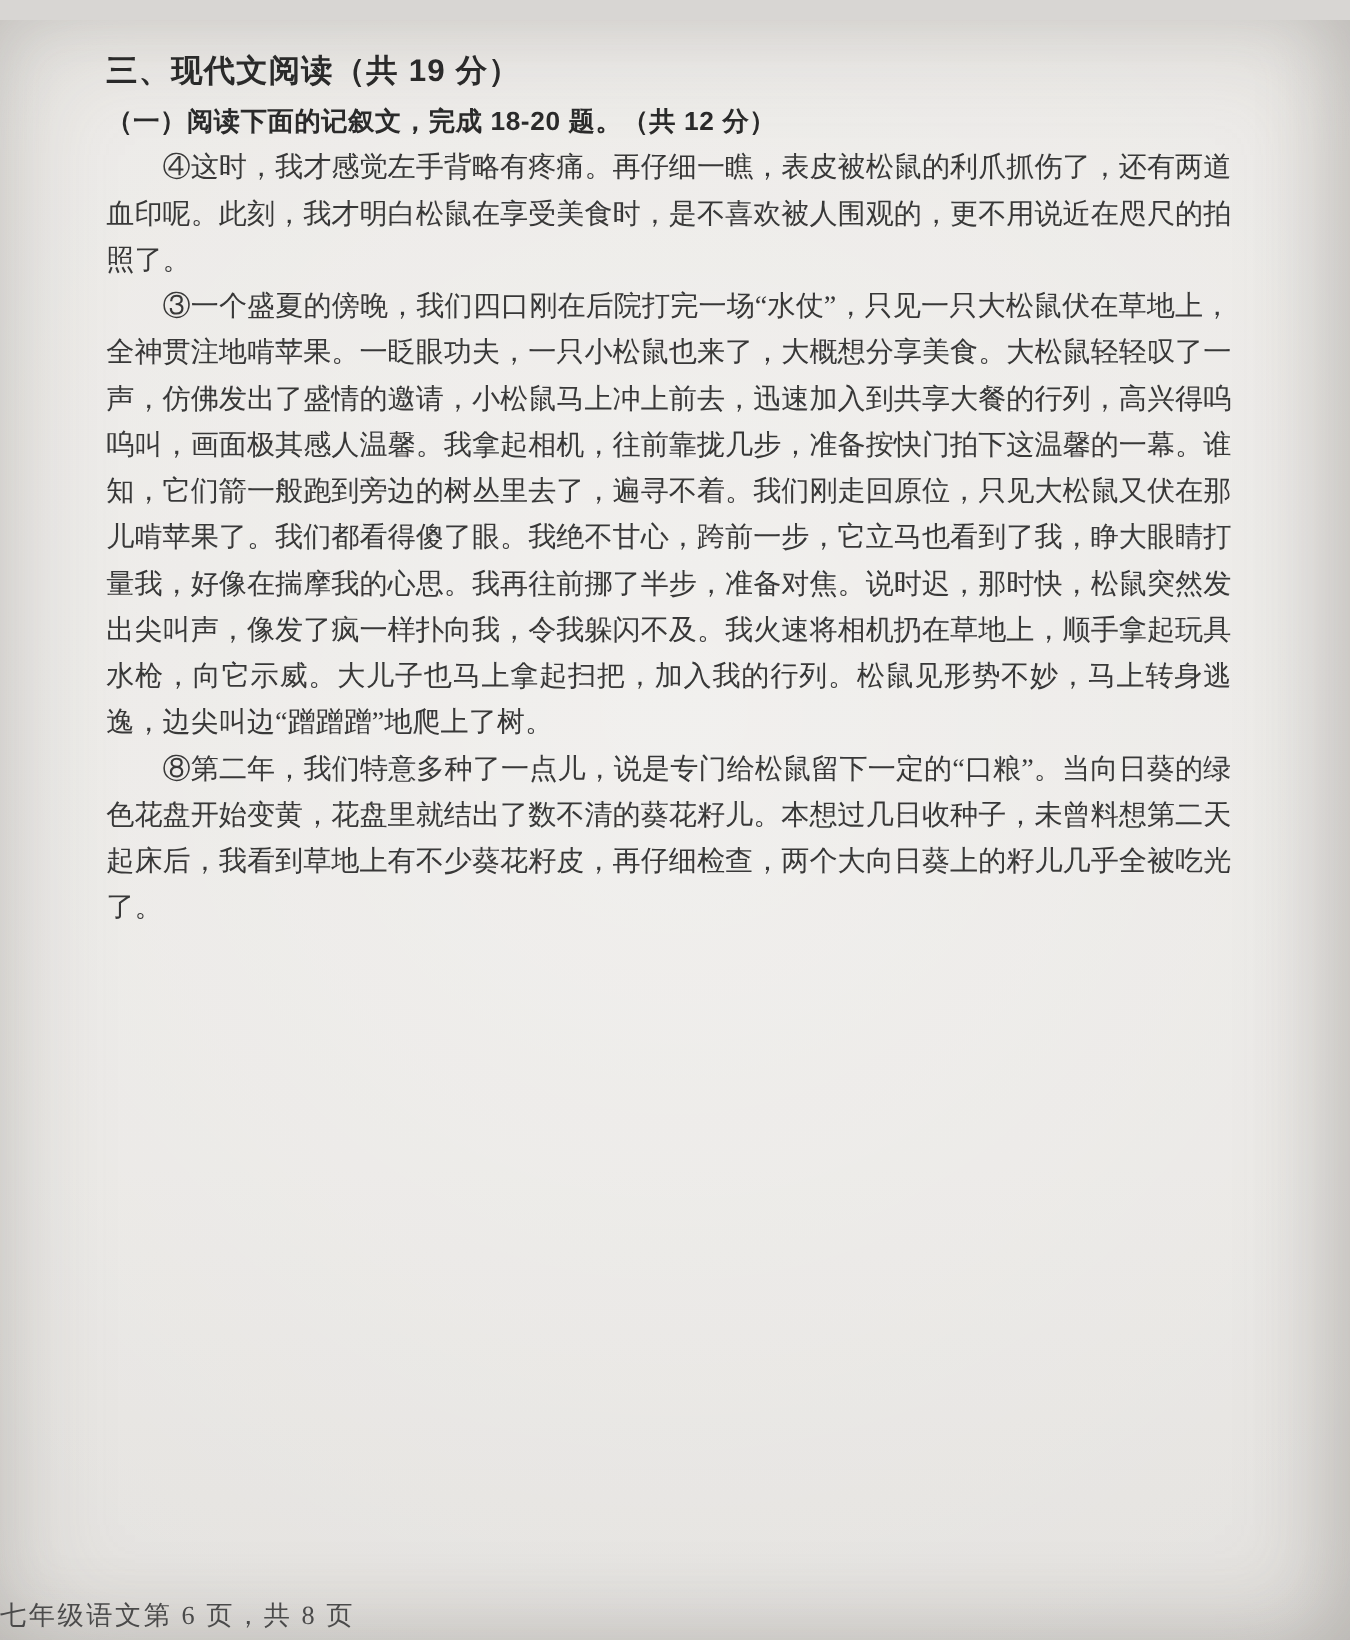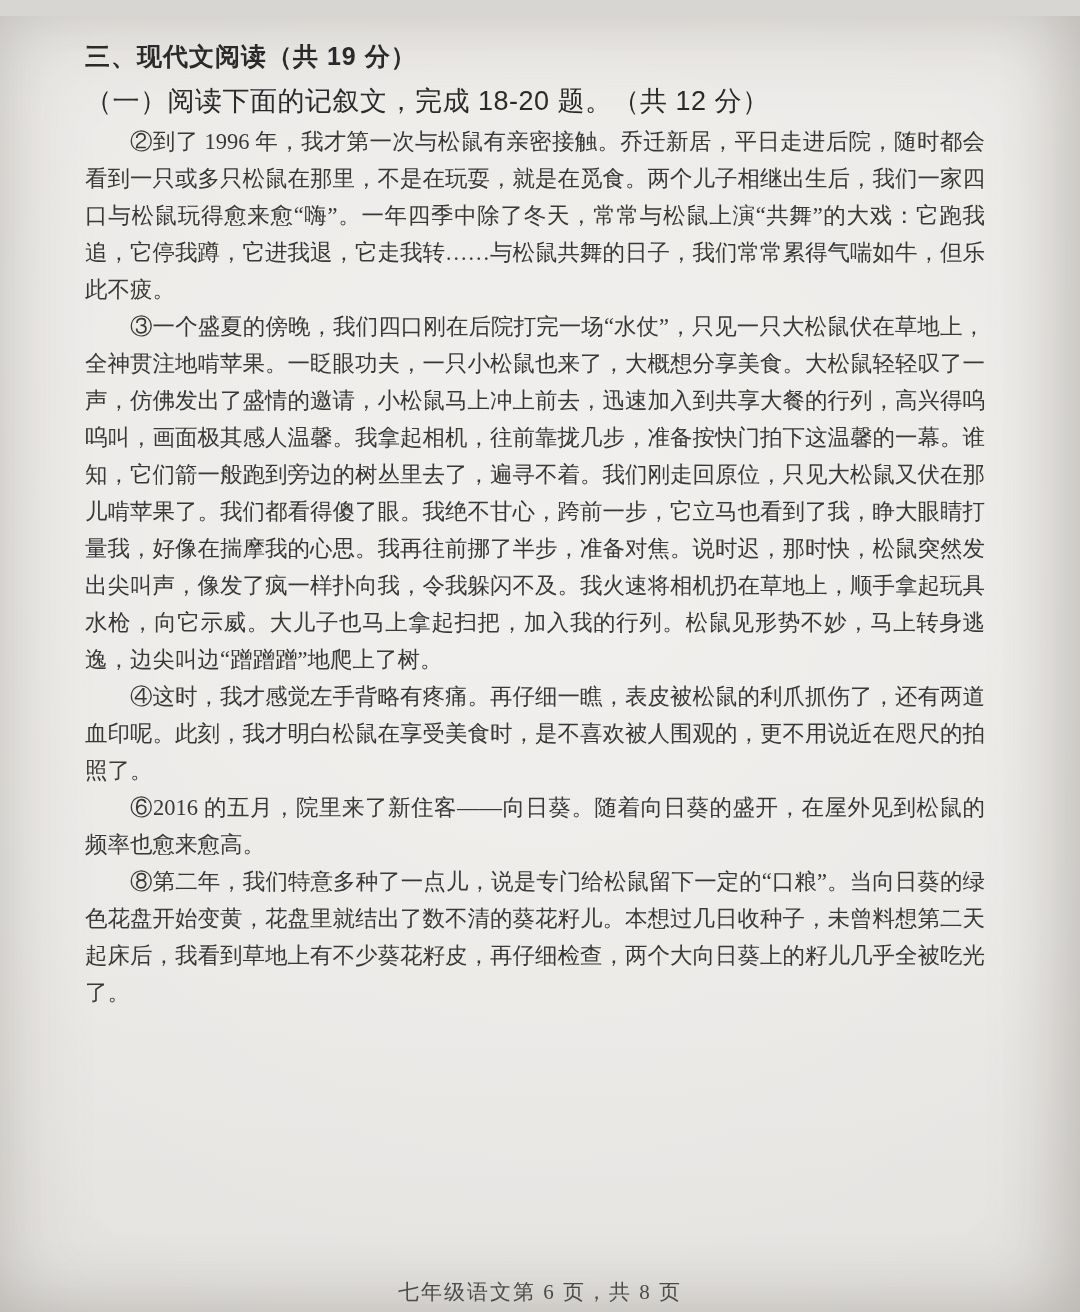--- a/index.html
+++ b/index.html
@@ -25,60 +25,58 @@
   .heading-1 {
     font-family: "Liberation Sans", "DejaVu Sans", sans-serif;
     font-weight: bold;
     font-size: 25px;
     color: #2a2a2a;
     letter-spacing: 1px;
     margin: 0 0 10px 0;
   }
   .heading-2 {
     font-family: "Liberation Sans", "DejaVu Sans", sans-serif;
-    font-weight: normal;
-    font-size: 27px;
+    font-weight: bold;
+    font-size: 21px;
     color: #2a2a2a;
     letter-spacing: 0.5px;
     margin: 0 0 4px 0;
   }
   .passage {
     font-size: 22.5px;
     line-height: 37px;
     text-align: justify;
     text-justify: inter-character;
     color: #383838;
   }
   .passage p {
     margin: 0;
     text-indent: 2em;
   }
   .footer {
     position: absolute;
     bottom: 22px;
     left: 0;
     width: 100%;
-    text-align: center;
+    text-align: left;
     font-size: 21px;
     color: #4a4a4a;
     letter-spacing: 2px;
   }
 </style>
 </head>
 <body>
 
 <div class="paper">
 
   <div class="heading-1">三、现代文阅读（共 19 分）</div>
 
   <div class="heading-2">（一）阅读下面的记叙文，完成 18-20 题。（共 12 分）</div>
 
   <div class="passage">
-    <p>②到了 1996 年，我才第一次与松鼠有亲密接触。乔迁新居，平日走进后院，随时都会看到一只或多只松鼠在那里，不是在玩耍，就是在觅食。两个儿子相继出生后，我们一家四口与松鼠玩得愈来愈“嗨”。一年四季中除了冬天，常常与松鼠上演“共舞”的大戏：它跑我追，它停我蹲，它进我退，它走我转……与松鼠共舞的日子，我们常常累得气喘如牛，但乐此不疲。</p>
+    <p>④这时，我才感觉左手背略有疼痛。再仔细一瞧，表皮被松鼠的利爪抓伤了，还有两道血印呢。此刻，我才明白松鼠在享受美食时，是不喜欢被人围观的，更不用说近在咫尺的拍照了。</p>
     <p>③一个盛夏的傍晚，我们四口刚在后院打完一场“水仗”，只见一只大松鼠伏在草地上，全神贯注地啃苹果。一眨眼功夫，一只小松鼠也来了，大概想分享美食。大松鼠轻轻叹了一声，仿佛发出了盛情的邀请，小松鼠马上冲上前去，迅速加入到共享大餐的行列，高兴得呜呜叫，画面极其感人温馨。我拿起相机，往前靠拢几步，准备按快门拍下这温馨的一幕。谁知，它们箭一般跑到旁边的树丛里去了，遍寻不着。我们刚走回原位，只见大松鼠又伏在那儿啃苹果了。我们都看得傻了眼。我绝不甘心，跨前一步，它立马也看到了我，睁大眼睛打量我，好像在揣摩我的心思。我再往前挪了半步，准备对焦。说时迟，那时快，松鼠突然发出尖叫声，像发了疯一样扑向我，令我躲闪不及。我火速将相机扔在草地上，顺手拿起玩具水枪，向它示威。大儿子也马上拿起扫把，加入我的行列。松鼠见形势不妙，马上转身逃逸，边尖叫边“蹭蹭蹭”地爬上了树。</p>
-    <p>④这时，我才感觉左手背略有疼痛。再仔细一瞧，表皮被松鼠的利爪抓伤了，还有两道血印呢。此刻，我才明白松鼠在享受美食时，是不喜欢被人围观的，更不用说近在咫尺的拍照了。</p>
-    <p>⑥2016 的五月，院里来了新住客——向日葵。随着向日葵的盛开，在屋外见到松鼠的频率也愈来愈高。</p>
     <p><span>⑧第二年，我们特意多种了一点儿，说是专门给松鼠留下一定的“口粮”。当向日葵的绿色花盘开始变黄，花盘里就结出了数不清的葵花籽儿。本想过几日收种子，未曾料想第二天起床后，我看到草地上有不少葵花籽皮，再仔细检查，两个大向日葵上的籽儿几乎全被吃光了。</span></p>
   </div>
 
   <div class="footer">七年级语文第 6 页，共 8 页</div>
 
 </div>
 
 </body></html>

